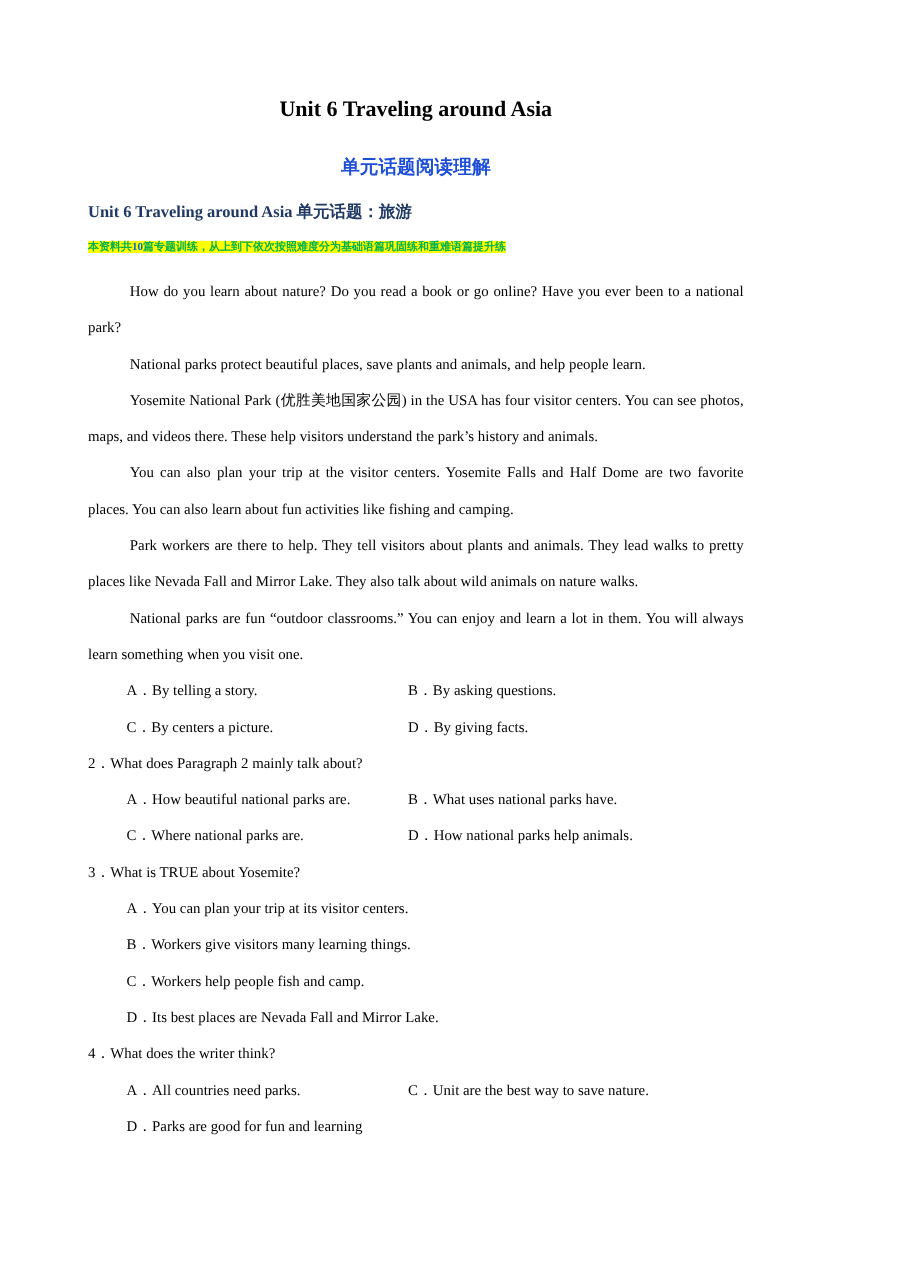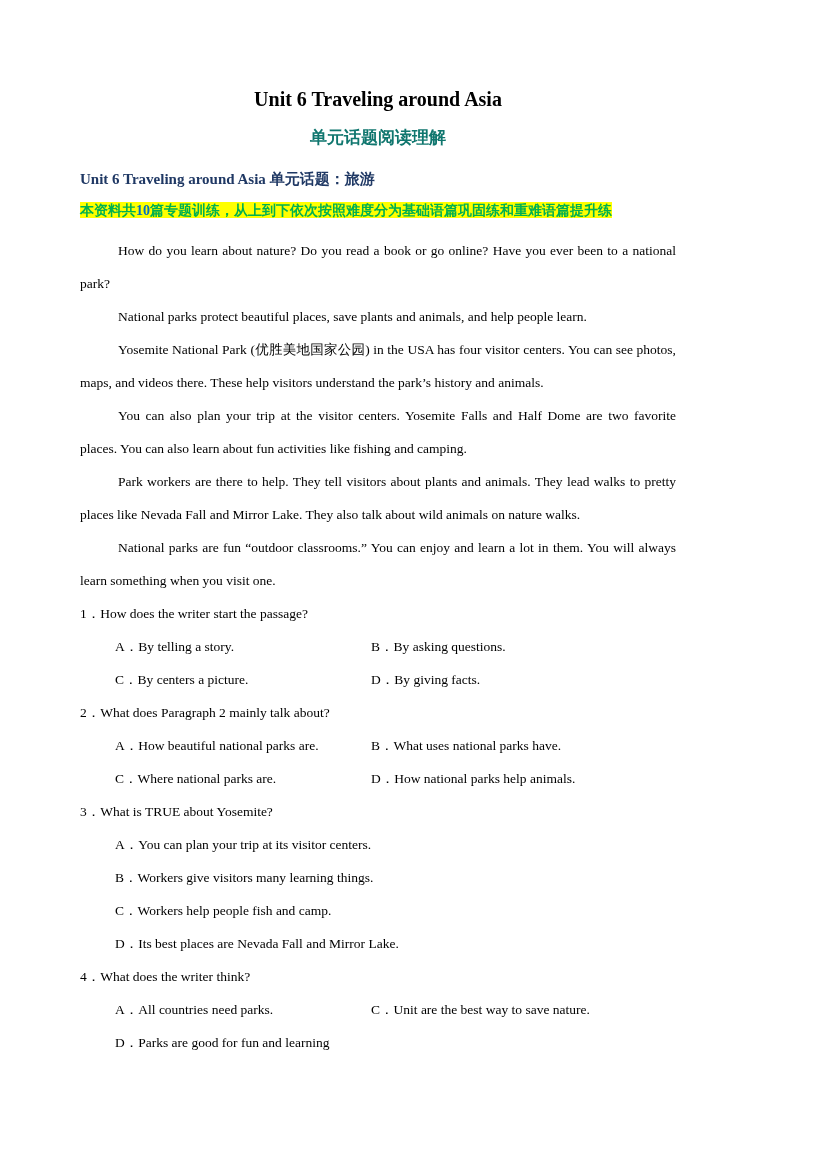--- a/index.html
+++ b/index.html
@@ -13,36 +13,36 @@
   .page { width: 755px; height: 1169px; padding: 86px 79px 0 80px; background: #ffffff; }
 
   .doc-title {
     text-align: center;
     font-size: 20px; line-height: 26px;
     font-weight: bold;
     font-family: "Liberation Serif", serif;
   }
   .doc-subtitle {
     text-align: center;
-    margin-top: 14px;
+    margin-top: 28px;
     font-size: 17px; line-height: 24px;
     font-weight: bold;
-    color: #0f766e;
+    color: #1d4ed8;
     font-family: "Liberation Sans", sans-serif;
   }
   .topic-line {
     margin-top: 18px;
     font-size: 15px; line-height: 22px;
     font-weight: bold;
     color: #1F3864;
   }
   .topic-line .zh { font-family: "Liberation Sans", sans-serif; }
   .notice-line {
     margin-top: 10px;
-    font-size: 14px; line-height: 21px;
+    font-size: 10px; line-height: 21px;
     font-weight: bold;
     font-family: "Liberation Sans", sans-serif;
   }
   .hl { background: #FFFF00; }
   .notice-line .green { color: #00B050; }
   .notice-line .num { color: #0070C0; font-family: "Liberation Serif", serif; }
   .section-heading {
     margin-top: 14px;
     text-align: center;
     font-size: 19px; line-height: 28px;
@@ -87,21 +87,20 @@
     <p>National parks protect beautiful places, save plants and animals, and help people learn.</p>
     <p>Yosemite National Park (优胜美地国家公园) in the USA has four visitor centers. You can see photos, maps, and videos there. These help visitors understand the park’s history and animals.</p>
     <p>You can also plan your trip at the visitor centers. Yosemite Falls and Half Dome are two favorite places. You can also learn about fun activities like fishing and camping.</p>
     <p>Park workers are there to help. They tell visitors about plants and animals. They lead walks to pretty places like Nevada Fall and Mirror Lake. They also talk about wild animals on nature walks.</p>
     <p>National parks are fun “outdoor classrooms.” You can enjoy and learn a lot in them. You will always learn something when you visit one.</p>
   </div>
 
   <div class="questions">
 
     <div class="question">
-      <p class="q-stem"><span>1．</span><span>How does the writer start the passage?</span></p>
       <div class="opts grid2">
         <span class="opt">A．By telling a story.</span>
         <span class="opt">B．By asking questions.</span>
         <span class="opt">C．By centers a picture.</span>
         <span class="opt">D．By giving facts.</span>
       </div>
     </div>
 
     <div class="question">
       <p class="q-stem"><span>2．</span><span>What does Paragraph 2 mainly talk about?</span></p>

